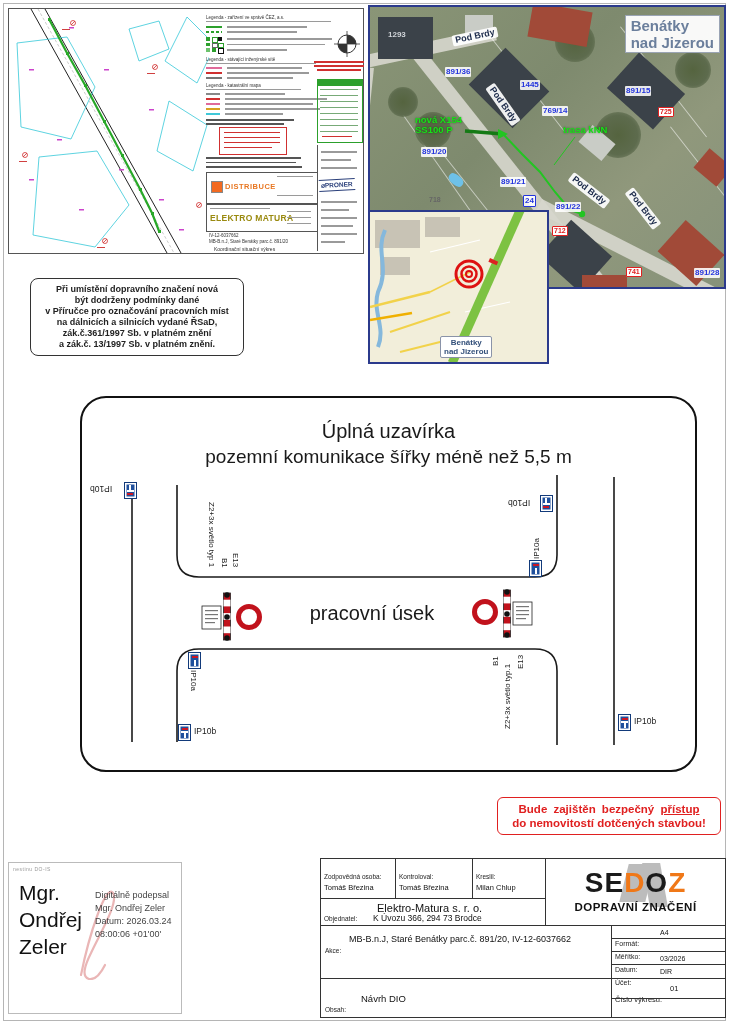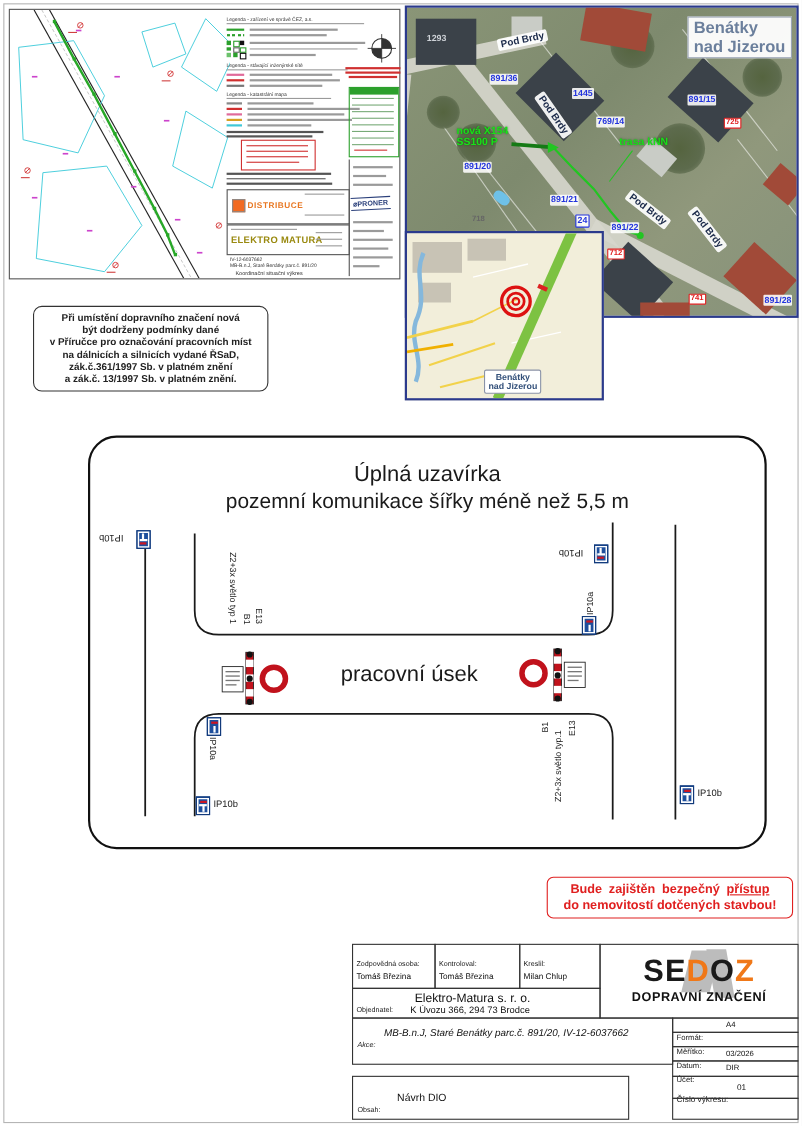--- a/index.html
+++ b/index.html
@@ -430,20 +430,37 @@
         <i class="sr"></i>
       </div>
     <span class="hlab" style="left:552px;top:319px;">IP10b</span>
   </div>
 
   <div id="accessbox">
     <div class="ws"><span>Bude  zajištěn  bezpečný </span> <span style="text-decoration:underline;">přístup</span></div>
     <div>do nemovitostí dotčených stavbou!</div>
   </div>
 
+  <div id="sigblock">
+    <div id="sig-watermark">nestinu DO-IS</div>
+    <div id="sig-name">
+      <div>Mgr.</div>
+      <div>Ondřej</div>
+      <div>Zeler</div>
+    </div>
+    <svg class="abs" style="left:52px;top:12px;" width="60" height="105" viewBox="0 0 60 105">
+      <path d="M20,100 C28,60 45,8 52,18 C58,28 38,60 30,78 C24,90 20,102 28,104 C34,105 40,98 44,90" fill="none" stroke="#eab6b6" stroke-width="2.2" stroke-linecap="round"></path>
+    </svg>
+    <div id="sig-digital">
+      <div>Digitálně podepsal</div>
+      <div>Mgr. Ondřej Zeler</div>
+      <div>Datum: 2026.03.24</div>
+      <div>08:00:06 +01'00'</div>
+    </div>
+  </div>
 
   <div id="titleblock">
     <div class="cell" style="left:0;top:0;width:76px;height:41px;">
       <span class="cl" style="left:3px;top:3px;">Zodpovědná osoba:</span>
       <span class="cv" style="left:3px;top:24px;">Tomáš Březina</span>
     </div>
     <div class="cell" style="left:75px;top:0;width:78px;height:41px;">
       <span class="cl" style="left:3px;top:3px;">Kontroloval:</span>
       <span class="cv" style="left:3px;top:24px;">Tomáš Březina</span>
     </div>
@@ -455,25 +472,25 @@
       <span class="cl" style="left:3px;top:5px;">Objednatel:</span>
       <span class="cv" style="left:56px;top:3px;font-size:11px;">Elektro-Matura s. r. o.</span>
       <span class="cv" style="left:52px;top:14px;font-size:8.5px;">K Úvozu 366, 294 73 Brodce</span>
     </div>
     <div class="cell" style="left:225px;top:0;width:181px;height:68px;">
       <div class="szbg" style="left:78px;top:5px;width:26px;height:38px;transform:skewX(-14deg);"></div>
       <div class="szbg" style="left:100px;top:4px;width:18px;height:44px;transform:skewX(10deg);"></div>
       <div id="sedoz-word"><span class="sz-dark">S</span><span class="sz-dark">E</span><span class="sz-orange">D</span><span class="sz-dark">O</span><span class="sz-orange">Z</span></div>
       <div id="sedoz-sub">DOPRAVNÍ ZNAČENÍ</div>
     </div>
-    <div class="cell" style="left:0;top:67px;width:292px;height:43px;font-style:italic;">
+    <div class="cell" style="left:0;top:67px;width:292px;height:54px;">
       <span class="cl" style="left:4px;top:10px;">Akce:</span>
       <span class="cvbig" style="left:28px;top:8px;font-size:9px;">MB-B.n.J, Staré Benátky parc.č. 891/20, IV-12-6037662</span>
     </div>
-    <div class="cell" style="left:0;top:120px;width:252px;height:40px;">
+    <div class="cell" style="left:0;top:120px;width:292px;height:40px;">
       <span class="cl" style="left:4px;top:16px;">Obsah:</span>
       <span class="cvbig" style="left:40px;top:14px;">Návrh DIO</span>
     </div>
     <div class="cell" style="left:291px;top:67px;width:115px;height:14px;">
       <span class="cl" style="left:3px;top:2.5px;font-size:7px;">Formát:</span>
       <span class="cv" style="left:48px;top:2.5px;font-size:7px;">A4</span>
     </div>
     <div class="cell" style="left:291px;top:80px;width:115px;height:14px;">
       <span class="cl" style="left:3px;top:2.5px;font-size:7px;">Měřítko:</span>
     </div>

